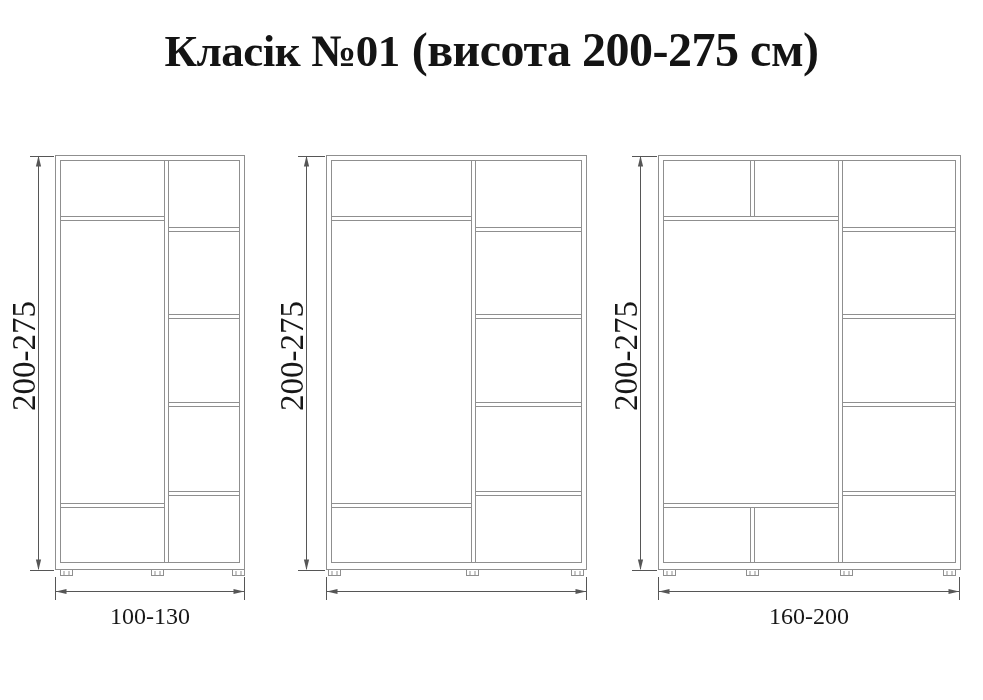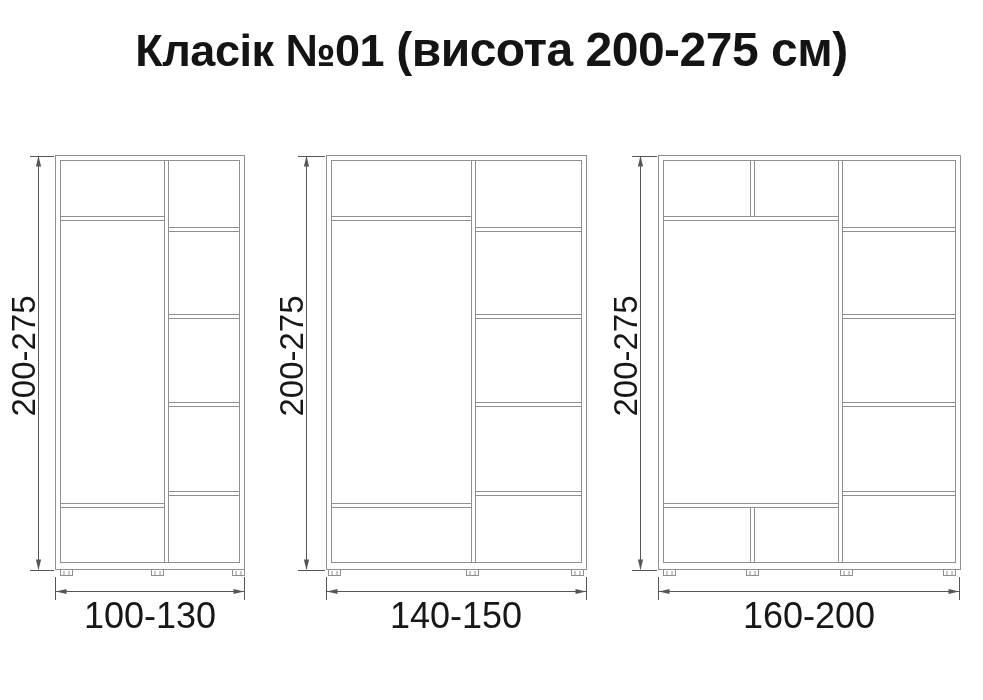--- a/index.html
+++ b/index.html
@@ -1,33 +1,33 @@
 <!DOCTYPE html>
 <html><head>
 <meta charset="utf-8">
 <style>
   html,body{margin:0;padding:0;background:#fff;}
   .page{
     position:relative;width:983px;height:700px;background:#ffffff;overflow:hidden;
-    font-family:Liberation Sans, sans-serif;color:#141414;
+    font-family:Liberation Serif, serif;color:#141414;
   }
   .title{
     position:absolute;left:0;top:22px;width:983px;height:58px;
     display:flex;align-items:baseline;justify-content:center;gap:12px;
     white-space:nowrap;
   }
   .title .main{font-size:45px;font-weight:bold;letter-spacing:-0.5px;}
   .title .sub{font-size:48px;font-weight:bold;letter-spacing:-0.5px;}
   .diagram-svg{position:absolute;left:0;top:0;}
   .height-label{
     position:absolute;font-size:33px;color:#171717;white-space:nowrap;
     transform:translate(-50%,-50%) rotate(-90deg);
   }
   .width-label{
-    position:absolute;font-size:36px;color:#171717;white-space:nowrap;
+    position:absolute;font-size:24px;color:#171717;white-space:nowrap;
     transform:translate(-50%,-50%);
   }
 </style>
 </head>
 <body>
 
 <div class="page">
 
   <div class="title">
     <span class="main">Класік №01</span>
@@ -150,18 +150,17 @@
         <polygon points="658.8,591.5 669.5,588.9 669.5,594.1" fill="#565656" stroke="none"></polygon>
         <polygon points="959.2,591.5 948.5,588.9 948.5,594.1" fill="#565656" stroke="none"></polygon>
       </g>
     </g>
   </svg>
 
   <div class="height-label" style="left:24px;top:356px;">200-275</div>
   <div class="width-label" style="left:150px;top:616px;">100-130</div>
 
   <div class="height-label" style="left:292px;top:356px;">200-275</div>
-  <div class="width-label" style="left:456px;top:616px;">140-150</div>
 
   <div class="height-label" style="left:626px;top:356px;">200-275</div>
   <div class="width-label" style="left:809px;top:616px;text-align:center;">160-200</div>
 
 </div>
 
 </body></html>

